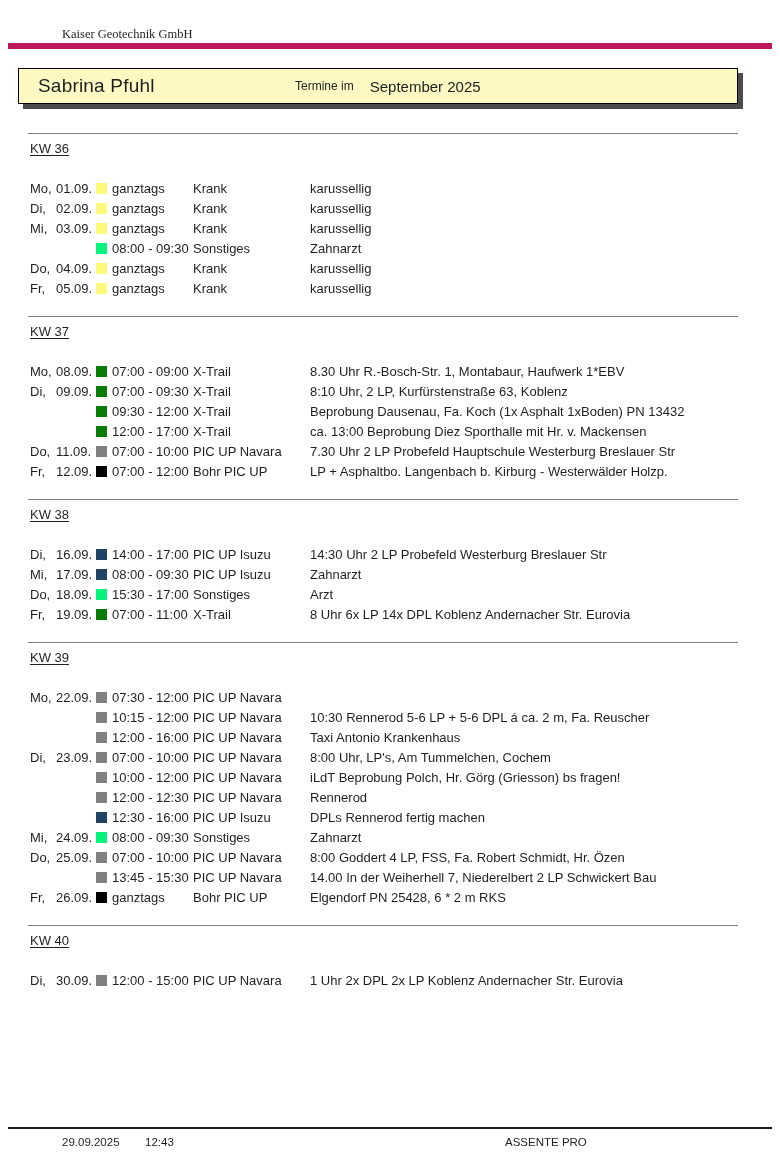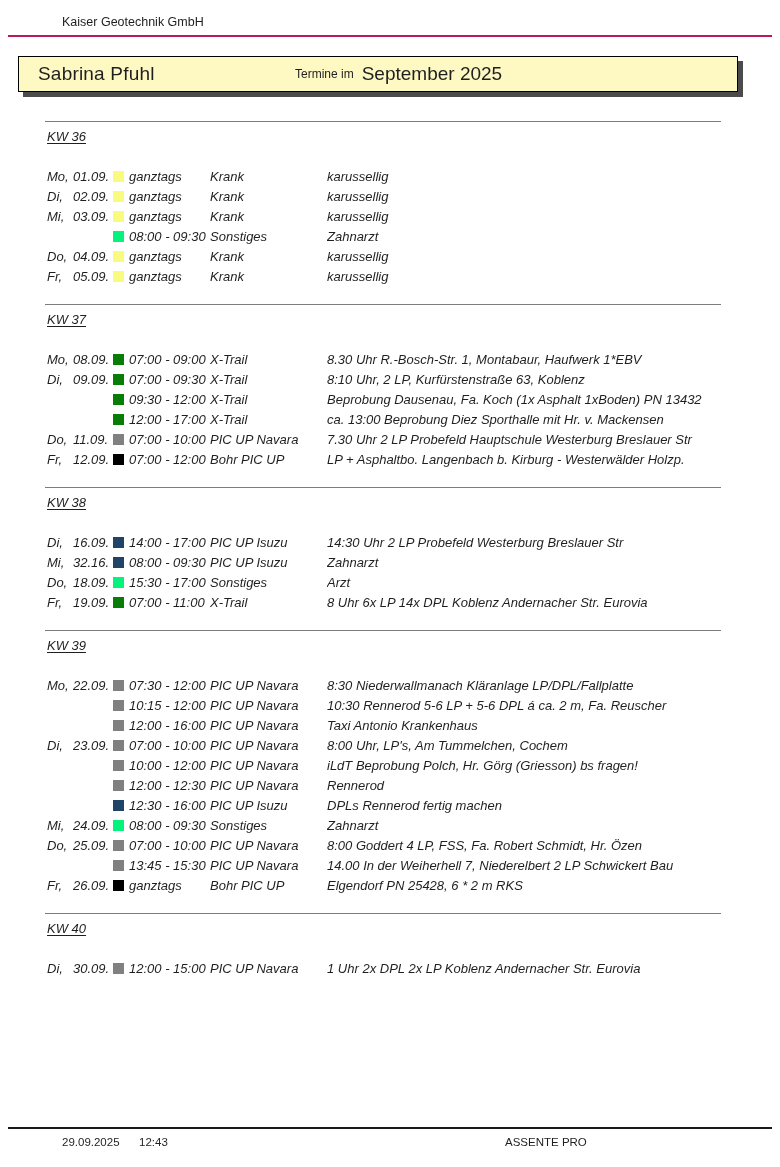--- a/index.html
+++ b/index.html
@@ -7,23 +7,24 @@
     position:relative;
     width:780px;height:1167px;
     background:#fff;
     font-family:"Liberation Sans","DejaVu Sans",sans-serif;
     color:#1f1f1f;
     overflow:hidden;
   }
   
   .hdr{
     height:37px;
-    margin:0 8px;
-    border-bottom:2px solid #be185d;
+    margin:12px 8px;
+    border-bottom:6px solid #be185d;
     box-sizing:border-box;
+    font-family:Liberation Serif, serif;
   }
   .hdr .company{
     display:inline-block;
     margin:15px 0 0 54px;
     font-size:12.5px;
   }
   
   .titlebox{
     position:relative;
     margin:19px 0 0 18px;
@@ -35,24 +36,24 @@
     display:flex;align-items:center;
   }
   .titlebox .person{
     flex:0 0 257px;
     padding-left:19px;
     font-size:19px;
     letter-spacing:.2px;
     white-space:nowrap;
   }
   .titlebox .prefix{font-size:12px;white-space:nowrap;}
-  .titlebox .month{font-size:19px;margin-left:8px;white-space:nowrap;}
+  .titlebox .month{font-size:15px;margin-left:16px;white-space:nowrap;}
   
   .sections{margin:29px 0 0 28px;width:710px;}
-  .section{margin:17px;font-style:italic;}
+  .section{margin:0;}
   .sline{height:1px;background:#7d7d7d;}
   .kwwrap{margin-top:5px;height:15px;}
   .kw{
     margin-left:2px;
     font-size:13px;
     text-decoration:underline;
     text-underline-offset:2px;
   }
   .rows{margin-top:24px;margin-bottom:18px;}
   .row{
@@ -67,21 +68,21 @@
   .c-time{flex:0 0 81px;}
   .c-type{flex:0 0 117px;}
   .c-desc{flex:1 1 auto;overflow:hidden;}
   
   .ftr{
     position:absolute;
     left:8px;right:8px;top:1127px;
     border-top:2px solid #1a1a1a;
   }
   .ftr .fdate{display:inline-block;margin:7px 0 0 54px;font-size:11.5px;}
-  .ftr .ftime{display:inline-block;margin-left:15px;font-size:11.5px;}
+  .ftr .ftime{display:inline-block;margin-left:21px;font-size:11.5px;}
   .ftr .brand{position:absolute;left:497px;top:7px;font-size:11.5px;}
 </style>
 </head>
 <body>
 
 <div class="page">
 
   <div class="hdr">
     <span class="company">Kaiser Geotechnik GmbH</span>
   </div>
@@ -208,21 +209,21 @@
           <div class="row">
             <span class="c-day">Di,</span>
             <span class="c-date">16.09.</span>
             <span class="c-swatch" style="background: rgb(31, 68, 103);"></span>
             <span class="c-time">14:00 - 17:00</span>
             <span class="c-type">PIC UP Isuzu</span>
             <span class="c-desc">14:30 Uhr 2 LP Probefeld Westerburg Breslauer Str</span>
           </div>
           <div class="row">
             <span class="c-day">Mi,</span>
-            <span class="c-date">32.16.</span>
+            <span class="c-date">17.09.</span>
             <span class="c-swatch" style="background: rgb(31, 68, 103);"></span>
             <span class="c-time">08:00 - 09:30</span>
             <span class="c-type">PIC UP Isuzu</span>
             <span class="c-desc">Zahnarzt</span>
           </div>
           <div class="row">
             <span class="c-day">Do,</span>
             <span class="c-date">18.09.</span>
             <span class="c-swatch" style="background: rgb(5, 242, 124);"></span>
             <span class="c-time">15:30 - 17:00</span>
@@ -242,21 +243,20 @@
       <div class="section">
         <div class="sline"></div>
         <div class="kwwrap"><span class="kw">KW 39</span></div>
         <div class="rows">
           <div class="row">
             <span class="c-day">Mo,</span>
             <span class="c-date">22.09.</span>
             <span class="c-swatch" style="background: rgb(128, 128, 128);"></span>
             <span class="c-time">07:30 - 12:00</span>
             <span class="c-type">PIC UP Navara</span>
-            <span class="c-desc">8:30 Niederwallmanach Kläranlage LP/DPL/Fallplatte</span>
           </div>
           <div class="row">
             <span class="c-day"></span>
             <span class="c-date"></span>
             <span class="c-swatch" style="background: rgb(128, 128, 128);"></span>
             <span class="c-time">10:15 - 12:00</span>
             <span class="c-type">PIC UP Navara</span>
             <span class="c-desc">10:30 Rennerod 5-6 LP + 5-6 DPL á ca. 2 m, Fa. Reuscher</span>
           </div>
           <div class="row">

